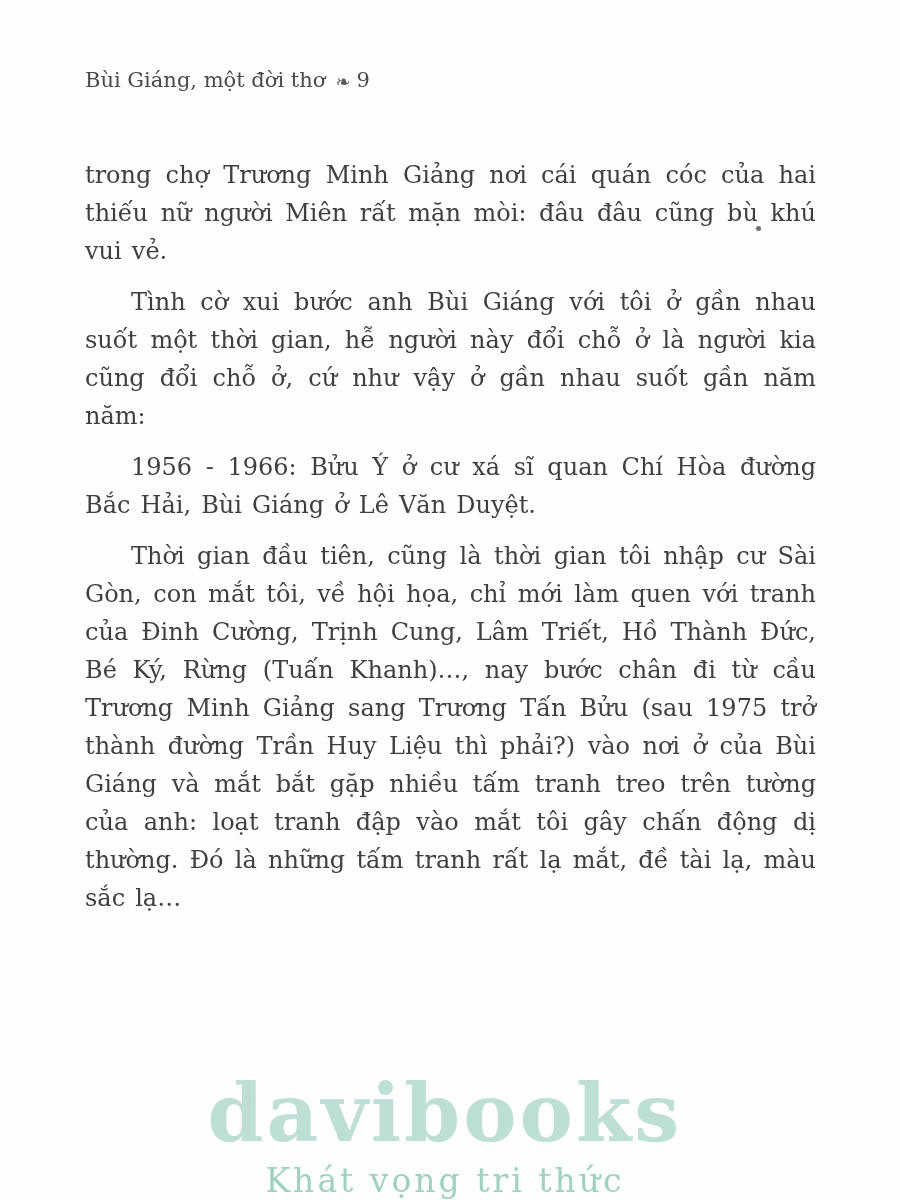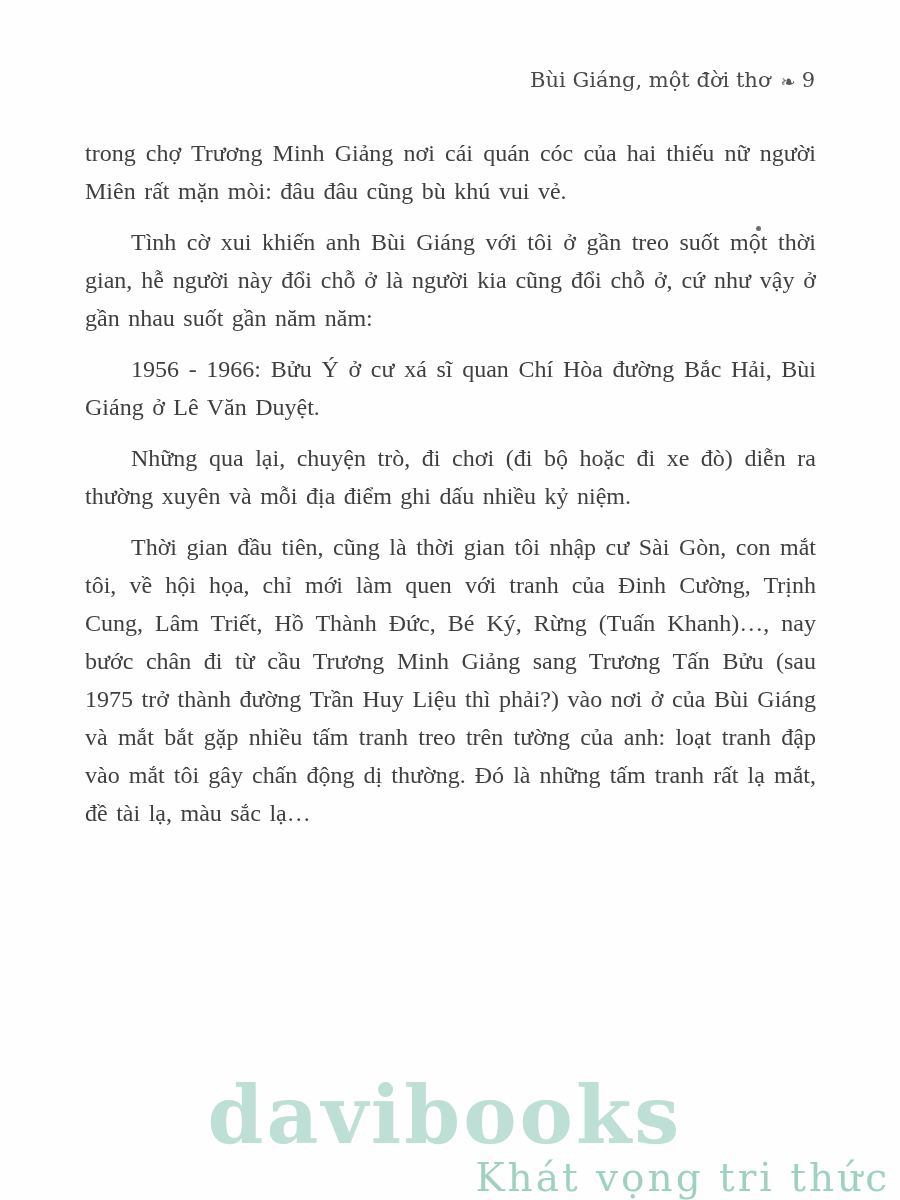--- a/index.html
+++ b/index.html
@@ -18,44 +18,42 @@
     color: #3f3f3f;
     box-sizing: border-box;
   }
   .inner {
     position: absolute;
     left: 85px;
     right: 84px;
     top: 68px;
   }
   .running-header {
-    text-align: right;
     font-size: 21px;
     color: #4a4a4a;
-    margin-bottom: 42px;
+    margin-bottom: 64px;
     white-space: nowrap;
   }
   .running-header .orn {
     display: inline-block;
     margin: 0 6px 0 10px;
     font-size: 18px;
     color: #5a5a5a;
     transform: translateY(1px);
   }
   .running-header .pg {
     font-size: 21px;
     letter-spacing: 1px;
   }
   .body-text p {
     font-size: 24px;
     line-height: 38px;
     text-align: justify;
     margin: 0 0 13px 0;
     word-spacing: 2.5px;
-    font-family: Liberation Serif, serif;
   }
   .body-text p.indent {
     text-indent: 46px;
   }
   .artifact-dot {
     position: absolute;
     left: 756px;
     top: 226px;
     width: 5px;
     height: 5px;
@@ -73,42 +71,40 @@
     user-select: none;
   }
   .wm-brand {
     font-size: 80px;
     line-height: 1.0;
     font-weight: bold;
     letter-spacing: 3px;
     color: rgba(148, 203, 187, 0.62);
   }
   .wm-slogan {
-    font-size: 39px;
-    margin-top: 0;
+    font-size: 33px;
+    margin-top: 8px;
     letter-spacing: 3px;
     color: rgba(125, 193, 172, 0.75);
-    text-align: right;
   }
 </style>
 </head>
 <body>
 
 <div class="page">
   <div class="inner">
 
     <div class="running-header">
       <span>Bùi Giáng, một đời thơ</span><span class="orn">❧</span><span class="pg">9</span>
     </div>
 
     <div class="body-text">
       <p>trong chợ Trương Minh Giảng nơi cái quán cóc của hai thiếu nữ người Miên rất mặn mòi: đâu đâu cũng bù khú vui vẻ.</p>
-      <p class="indent">Tình cờ xui khiến anh Bùi Giáng với tôi ở gần treo suốt một thời gian, hễ người này đổi chỗ ở là người kia cũng đổi chỗ ở, cứ như vậy ở gần nhau suốt gần năm năm:</p>
+      <p class="indent">Tình cờ xui bước anh Bùi Giáng với tôi ở gần nhau suốt một thời gian, hễ người này đổi chỗ ở là người kia cũng đổi chỗ ở, cứ như vậy ở gần nhau suốt gần năm năm:</p>
       <p class="indent">1956 - 1966: Bửu Ý ở cư xá sĩ quan Chí Hòa đường Bắc Hải, Bùi Giáng ở Lê Văn Duyệt.</p>
-      <p class="indent">Những qua lại, chuyện trò, đi chơi (đi bộ hoặc đi xe đò) diễn ra thường xuyên và mỗi địa điểm ghi dấu nhiều kỷ niệm.</p>
       <p class="indent">Thời gian đầu tiên, cũng là thời gian tôi nhập cư Sài Gòn, con mắt tôi, về hội họa, chỉ mới làm quen với tranh của Đinh Cường, Trịnh Cung, Lâm Triết, Hồ Thành Đức, Bé Ký, Rừng (Tuấn Khanh)…, nay bước chân đi từ cầu Trương Minh Giảng sang Trương Tấn Bửu (sau 1975 trở thành đường Trần Huy Liệu thì phải?) vào nơi ở của Bùi Giáng và mắt bắt gặp nhiều tấm tranh treo trên tường của anh: loạt tranh đập vào mắt tôi gây chấn động dị thường. Đó là những tấm tranh rất lạ mắt, đề tài lạ, màu sắc lạ…</p>
     </div>
 
   </div>
 
   <div class="artifact-dot"></div>
 
   <div class="watermark">
     <div class="wm-brand">davibooks</div>
     <div class="wm-slogan">Khát vọng tri thức</div>

